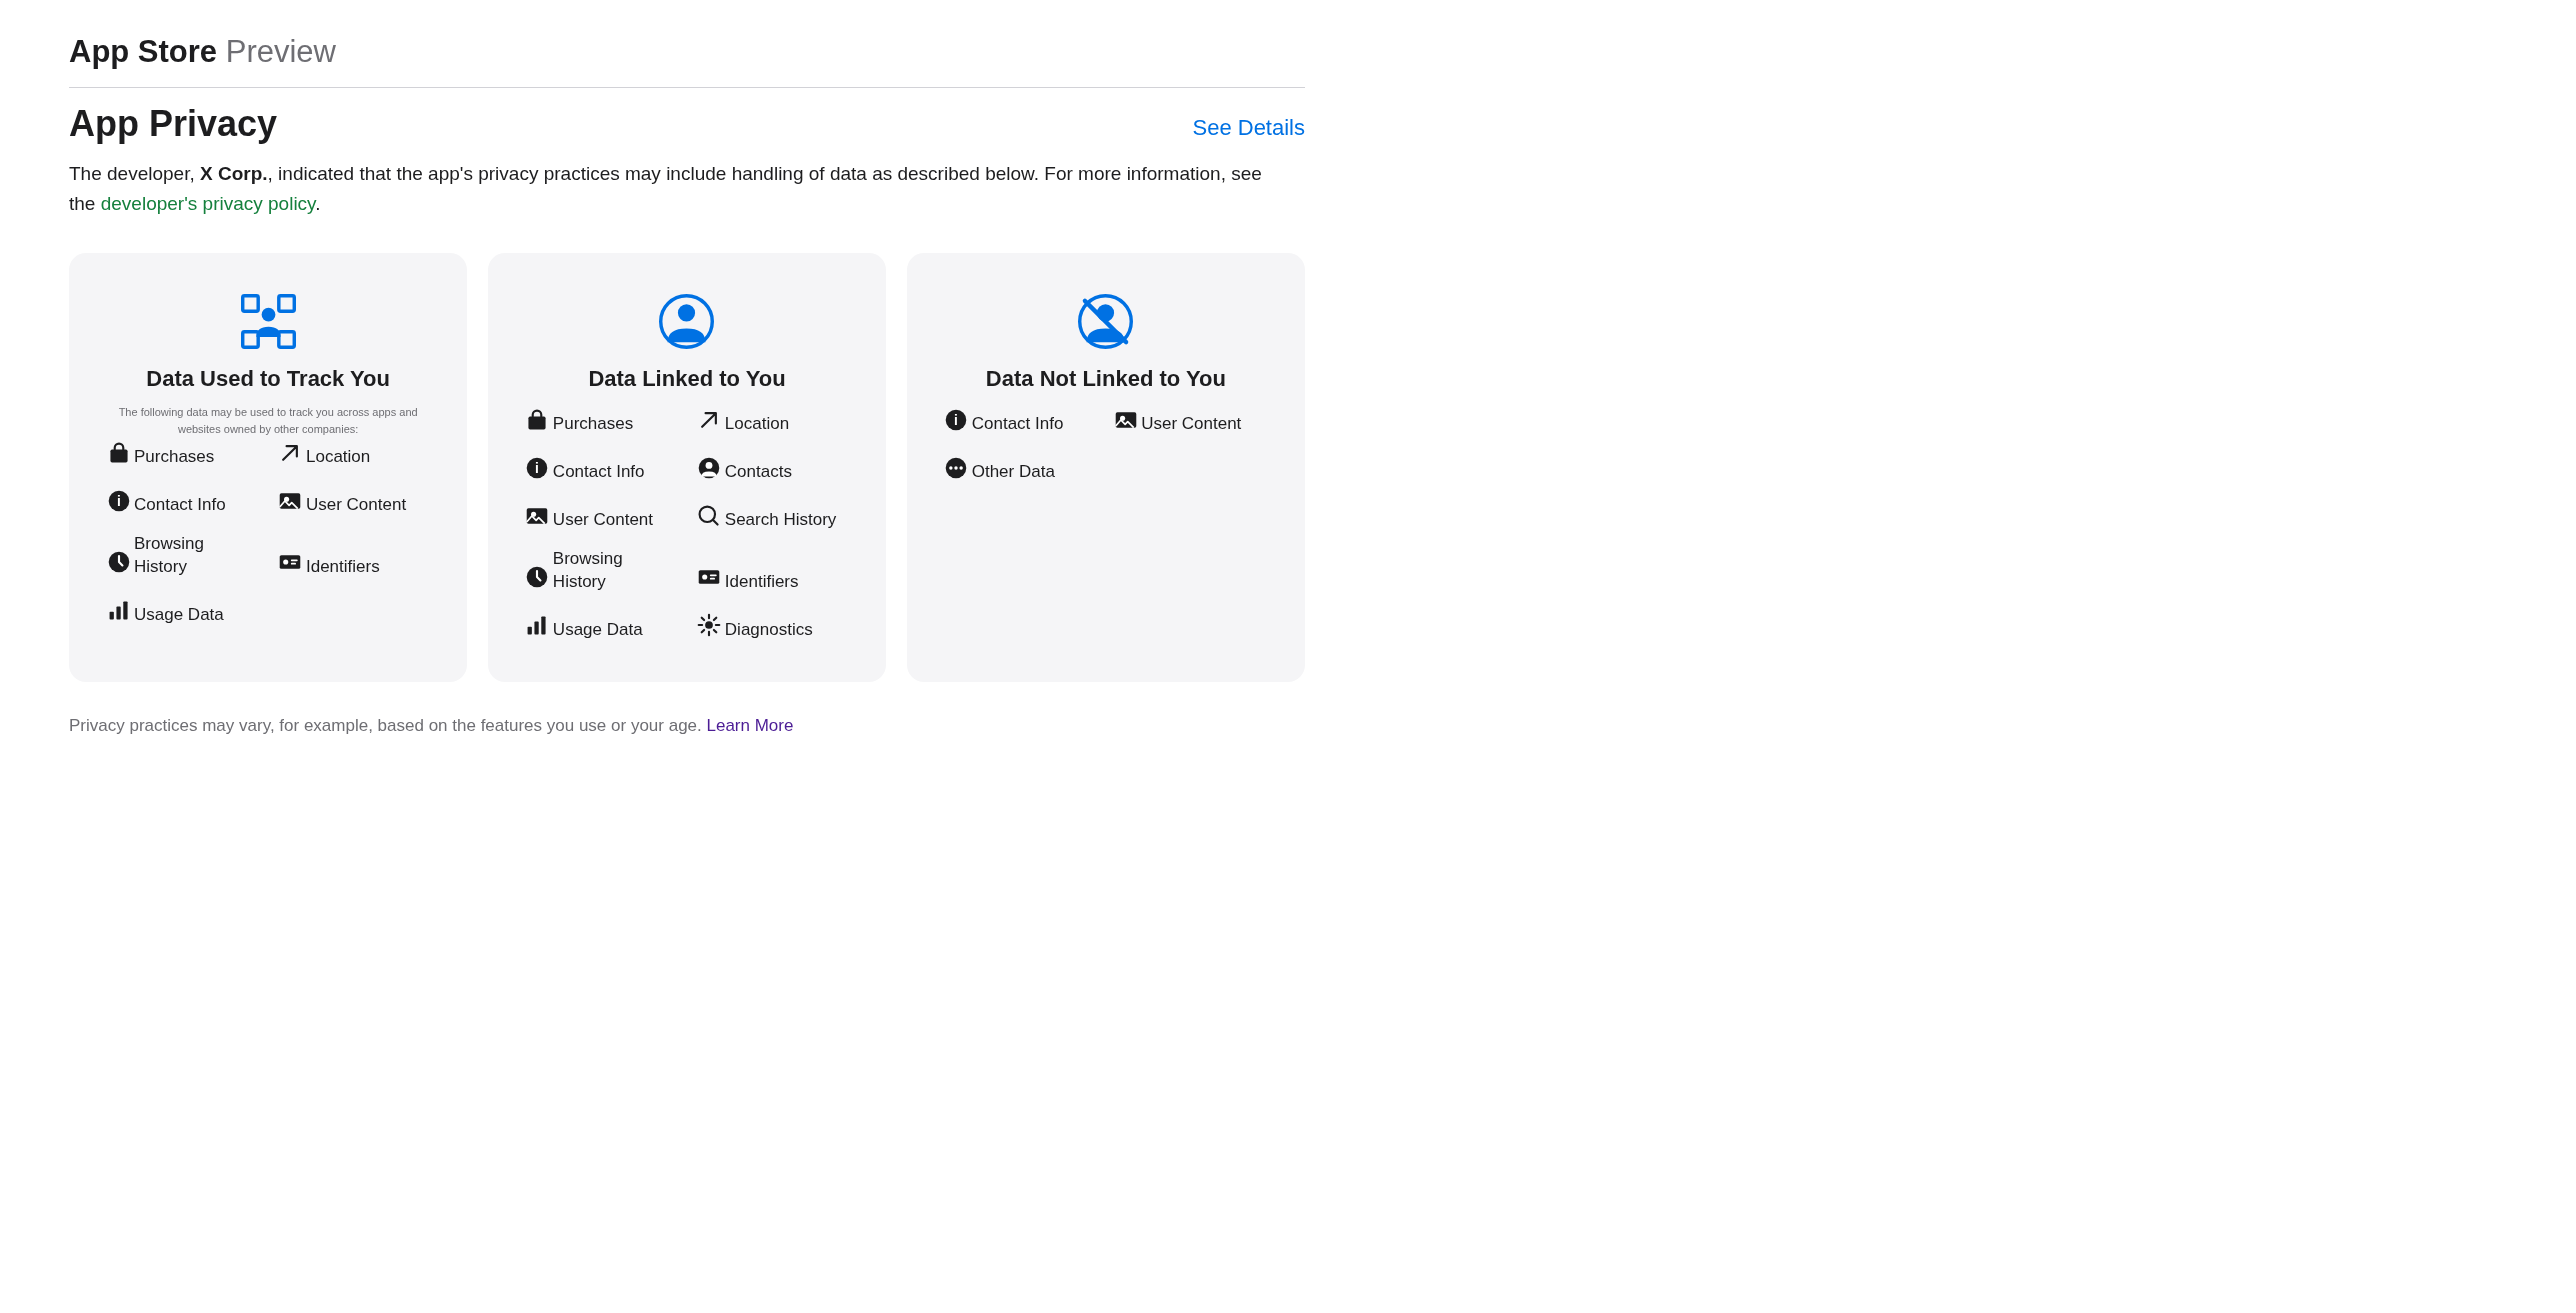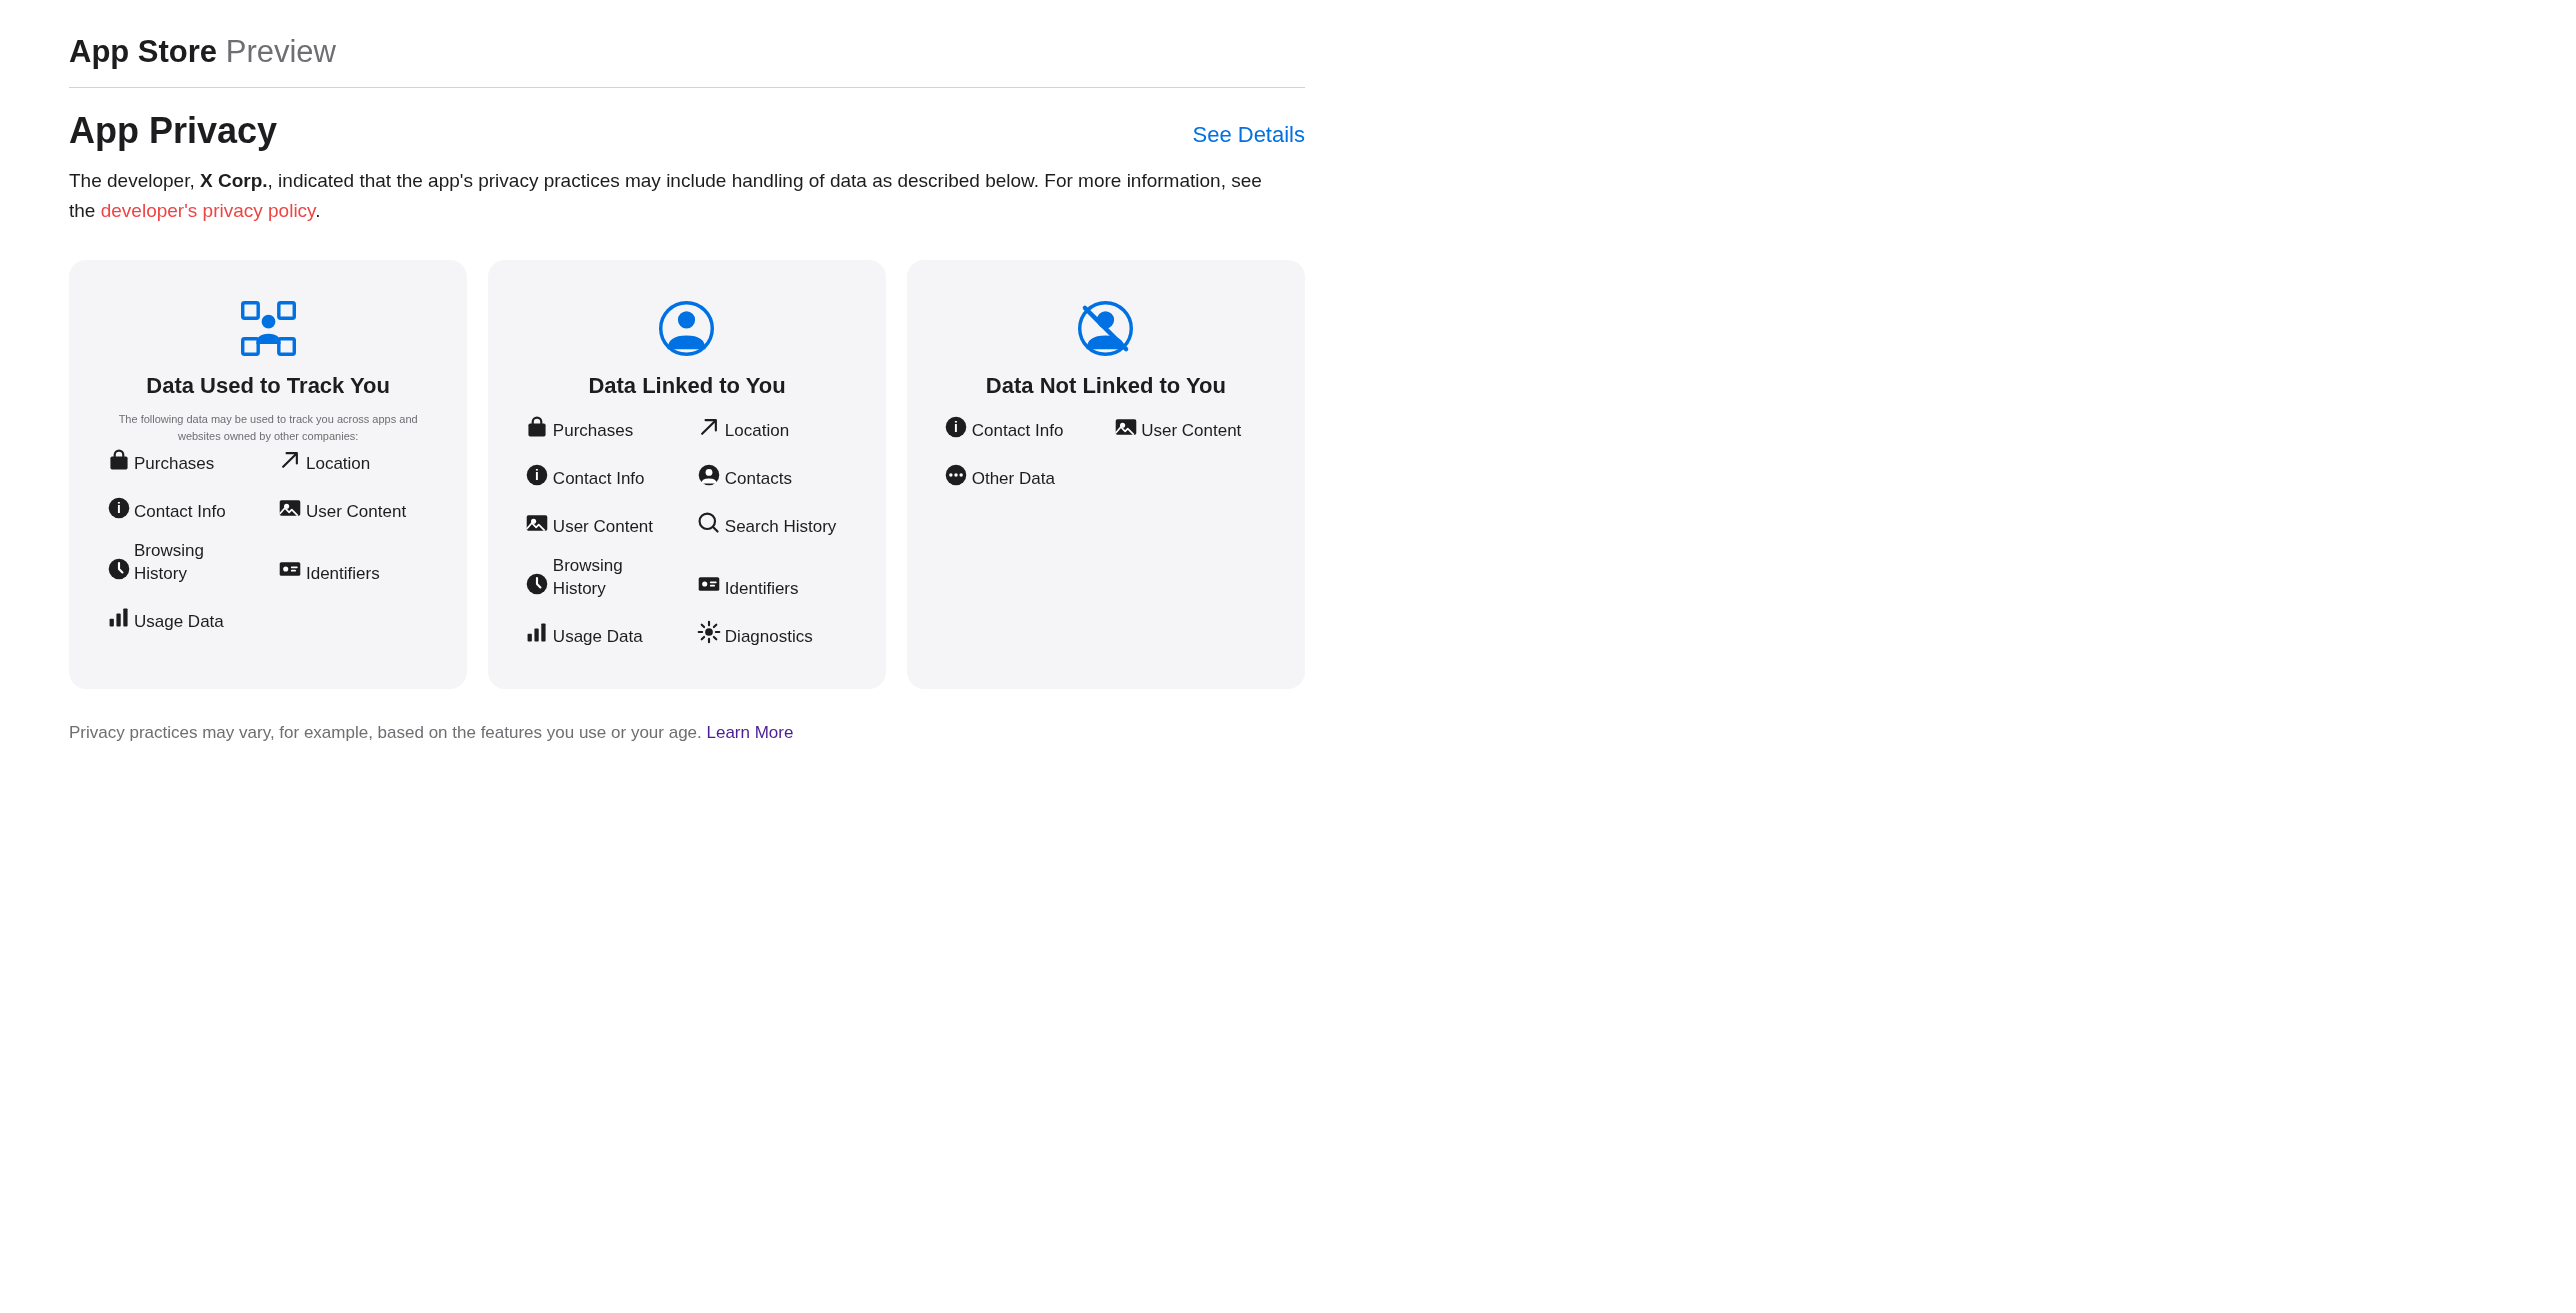--- a/index.html
+++ b/index.html
@@ -7,21 +7,21 @@
       font-family: -apple-system, BlinkMacSystemFont, 'Helvetica Neue', Arial, sans-serif;
       background: #fff;
       color: #1d1d1f;
       padding: 34px 69px;
       max-width: 1374px;
     }
 
     .header {
       padding-bottom: 17px;
       border-bottom: 0.9px solid #d2d2d7;
-      margin-bottom: 22px;
+      margin-bottom: 15px;
     }
 
     .header-title {
       font-size: 31px;
       font-weight: 400;
       color: #1d1d1f;
     }
 
     .header-title strong {
       font-weight: 700;
@@ -49,21 +49,21 @@
 
     .description {
       font-size: 19px;
       color: #1d1d1f;
       line-height: 1.6;
       margin-bottom: 34px;
       max-width: 1202px;
     }
 
     .description a {
-      color: #ef4444;
+      color: #15803d;
       text-decoration: none;
     }
 
     .cards-container {
       display: grid;
       grid-template-columns: 1fr 1fr 1fr;
       gap: 20.6px;
       margin-bottom: 34px;
     }
 

